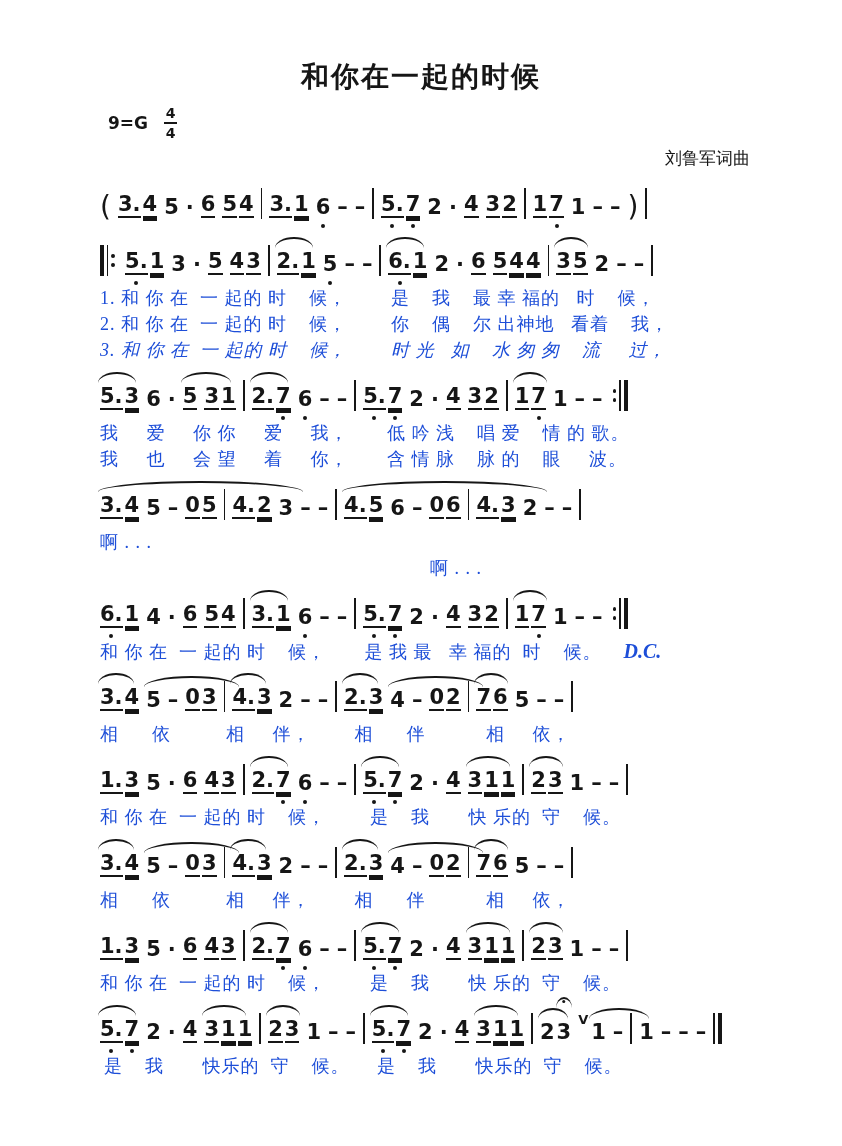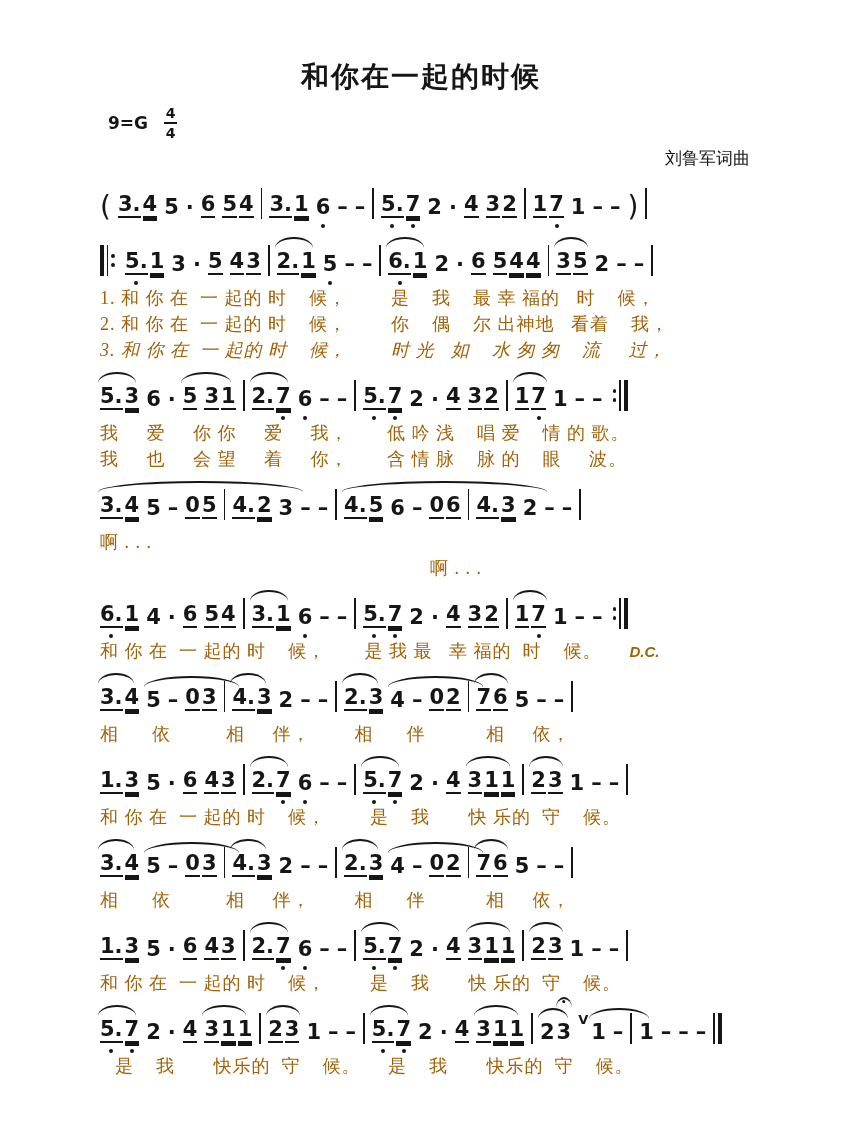--- a/index.html
+++ b/index.html
@@ -46,24 +46,24 @@
   .bar{display:inline-flex;align-items:center;margin-right:7px;position:relative;top:1px;}
   .bl{width:1.8px;height:31px;background:#161616;}
   .bl.thick{width:4px;}
   .bgap{width:2.5px;}
   .rdots{display:flex;flex-direction:column;justify-content:center;gap:5px;margin:0 3px;}
   .rdot{width:3.8px;height:3.8px;border-radius:50%;background:#161616;}
   
   .lrow{position:relative;height:26px;}
   .lyr{
     position:absolute;top:0;white-space:pre;font-size:18px;letter-spacing:1px;
-    font-family:"Liberation Serif","DejaVu Serif",serif;color:#a16207;line-height:24px;
+    font-family:"Liberation Serif","DejaVu Serif",serif;color:#1d4ed8;line-height:24px;
   }
-  .dc{font-style:italic;font-weight:700;margin-left:28px;font-size:15px;
-      font-family:Liberation Sans, sans-serif;letter-spacing:0;}
+  .dc{font-style:italic;font-weight:700;margin-left:22px;font-size:20px;
+      font-family:Liberation Serif, serif;letter-spacing:0;}
 </style>
 </head>
 <body>
 
 <div class="sheet">
   <h1 class="title">和你在一起的时候</h1>
 
   <div class="meta">
     <div class="keyrow">
       <span class="keysig">9=G</span>
@@ -518,16 +518,16 @@
         <span class="tok"><span class="nt">–</span></span>
         <span class="tok"><span class="nt">–</span></span>
         <span class="tok"><span class="nt">–</span></span>
         <span class="bar">
           <span class="bl"></span>
           <span class="bgap"></span>
           <span class="bl thick"></span>
         </span>
       </div>
       <div class="lrow">
-        <span class="lyr" style="left: 15px;">是    我       快乐的  守    候。     是    我       快乐的  守    候。</span>
+        <span class="lyr" style="left: 4px;">是    我       快乐的  守    候。     是    我       快乐的  守    候。</span>
       </div>
     </div>
 </div>
 
 </body></html>

